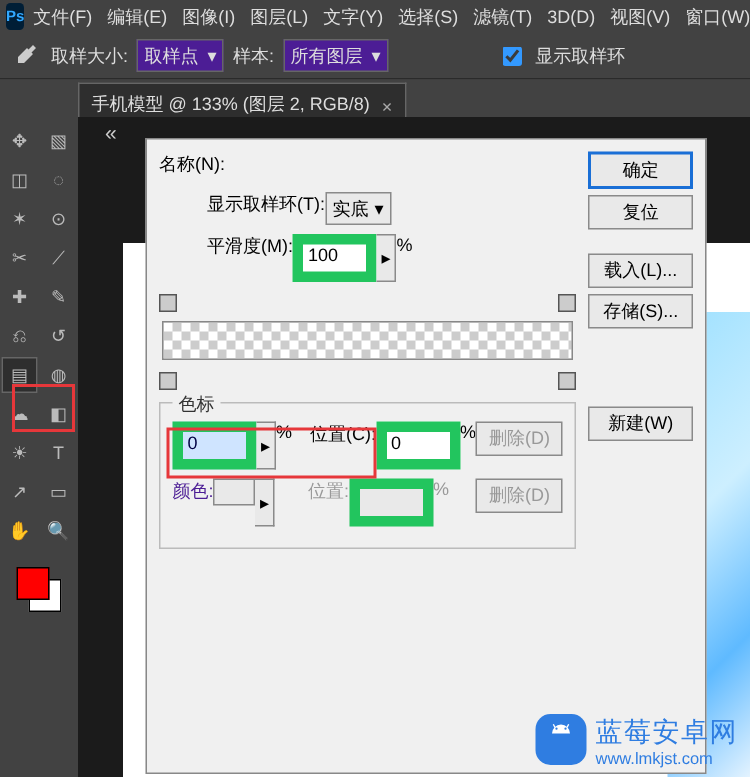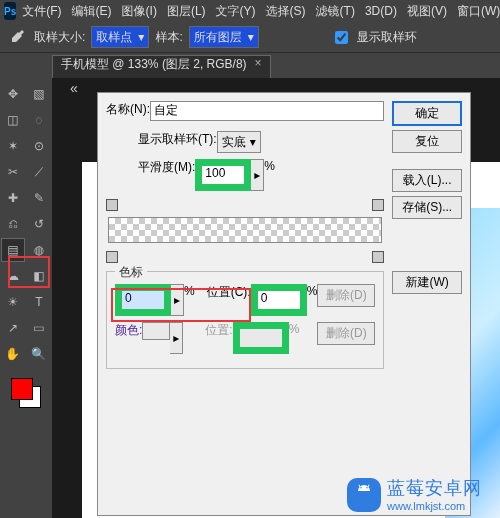--- a/index.html
+++ b/index.html
@@ -3,42 +3,42 @@
 <meta charset="utf-8">
 <style>
 html,body{margin:0;padding:0;background:#535353;font-family:"Microsoft YaHei",Arial,sans-serif;font-size:12px;color:#000;width:500px;height:518px;overflow:hidden;position:relative}
 
 .menubar{height:22px;background:#424242;color:#ddd;display:flex;align-items:center;padding:0 4px;font-size:12px}
 .ps-logo{width:18px;height:18px;background:#001e36;color:#31a8ff;display:flex;align-items:center;justify-content:center;font-weight:bold;font-size:10px;border-radius:3px;margin-right:6px}
 .menubar span.mitem{margin-right:10px;flex-shrink:0}
 
 .optbar{height:30px;background:#424242;color:#ddd;display:flex;align-items:center;padding:0 6px;gap:6px;border-bottom:1px solid #2a2a2a}
 .optbar .icon{width:22px;height:22px;display:flex;align-items:center;justify-content:center}
-.optbar .ddl{background:#1d4ed8;border:1px solid #666;height:20px;display:flex;align-items:center;padding:0 4px;color:#ddd}
+.optbar .ddl{background:#4c1d95;border:1px solid #666;height:20px;display:flex;align-items:center;padding:0 4px;color:#ddd}
 .optbar input[type=checkbox]{accent-color:#3399ff}
 
 .doctab-row{height:26px;background:#424242;display:flex;align-items:center;border-bottom:1px solid #2a2a2a}
-.doctab{background:#2e2e2e;color:#ddd;height:22px;margin-left:52px;display:flex;align-items:flex-start;padding:0 8px;border-top:1px solid #666;border-left:1px solid #666;border-right:1px solid #666}
+.doctab{background:#2e2e2e;color:#ddd;height:22px;margin-left:52px;display:flex;align-items:flex-end;padding:0 8px;border-top:1px solid #666;border-left:1px solid #666;border-right:1px solid #666}
 .doctab .x{margin-left:8px;color:#aaa}
 
 .toolcol{position:absolute;left:0;top:78px;width:52px;bottom:0;background:#424242;border-right:1px solid #2a2a2a;padding-top:4px}
 .tool{width:22px;height:22px;background:#424242;display:flex;align-items:center;justify-content:center;color:#bbb;border:1px solid transparent}
 .tool.sel{background:#2e2e2e;border:1px solid #666}
 .tool-pair{display:flex;gap:2px;justify-content:center;margin-bottom:2px}
 .swatch{position:relative;width:30px;height:30px;margin:12px auto}
 .swatch .fg{position:absolute;left:0;top:0;width:20px;height:20px;background:#ff0000;border:1px solid #000;z-index:2}
 .swatch .bg{position:absolute;left:8px;top:8px;width:20px;height:20px;background:#fff;border:1px solid #000}
 .red-box{position:absolute;border:2px solid #e6373a;pointer-events:none}
 
 .canvas{position:absolute;left:52px;top:78px;right:0;bottom:0;background:#1b1b1b}
 .doc-bg{position:absolute;left:30px;top:84px;width:420px;height:360px;background:#fff}
 .anime{position:absolute;right:0;top:130px;width:55px;height:330px;background:linear-gradient(135deg,#9de0ff 0%,#cdefff 40%,#5fbaff 70%,#ffffff 100%)}
 .doc-close{position:absolute;left:18px;top:2px;color:#ccc;font-size:14px}
 
-.watermark{position:absolute;right:18px;bottom:6px;display:flex;align-items:flex-end;z-index:500}
+.watermark{position:absolute;right:8px;bottom:6px;display:flex;align-items:flex-start;z-index:500}
 .wmlogo{width:34px;height:34px;background:#2f7de1;border-radius:10px;display:flex;align-items:center;justify-content:center;margin-right:6px}
 .wmlogo svg{fill:#fff}
 .wmtxt{display:flex;flex-direction:column;color:#2f7de1;font-weight:200}
 .wmtxt .t{font-size:18px;letter-spacing:1px}
 .wmtxt .u{font-size:11px;color:#2f7de1}
 
 .dlg{position:absolute;left:97px;top:92px;width:372px;height:422px;background:#f0f0f0;border:1px solid #888;z-index:200;font-size:12px}
 .dlg .titlebar{height:24px;background:#fff;border-bottom:1px solid #ccc;display:flex;align-items:center;padding:0 8px}
 .dlg .titlebar .ttl{flex:1}
 .dlg .titlebar .wbtn{width:30px;height:20px;display:flex;align-items:center;justify-content:center;color:#555;margin-left:2px}
@@ -171,21 +171,20 @@
   <div class="doc-bg"></div>
   <div class="anime"></div>
 </div>
 
 <div class="dlg">
   <div class="body">
     <div class="left">
 
       <div class="row">
         <label>名称(N):</label>
-        <div class="txtinput" style="flex:1">自定</div>
       </div>
 
       <div style="padding:4px 0 4px 32px">
         <div class="row">
           <label>显示取样环(T):</label>
           <div class="ddl2">
               <span>实底</span>
               <span class="arrow">▾</span>
             </div>
         </div>

